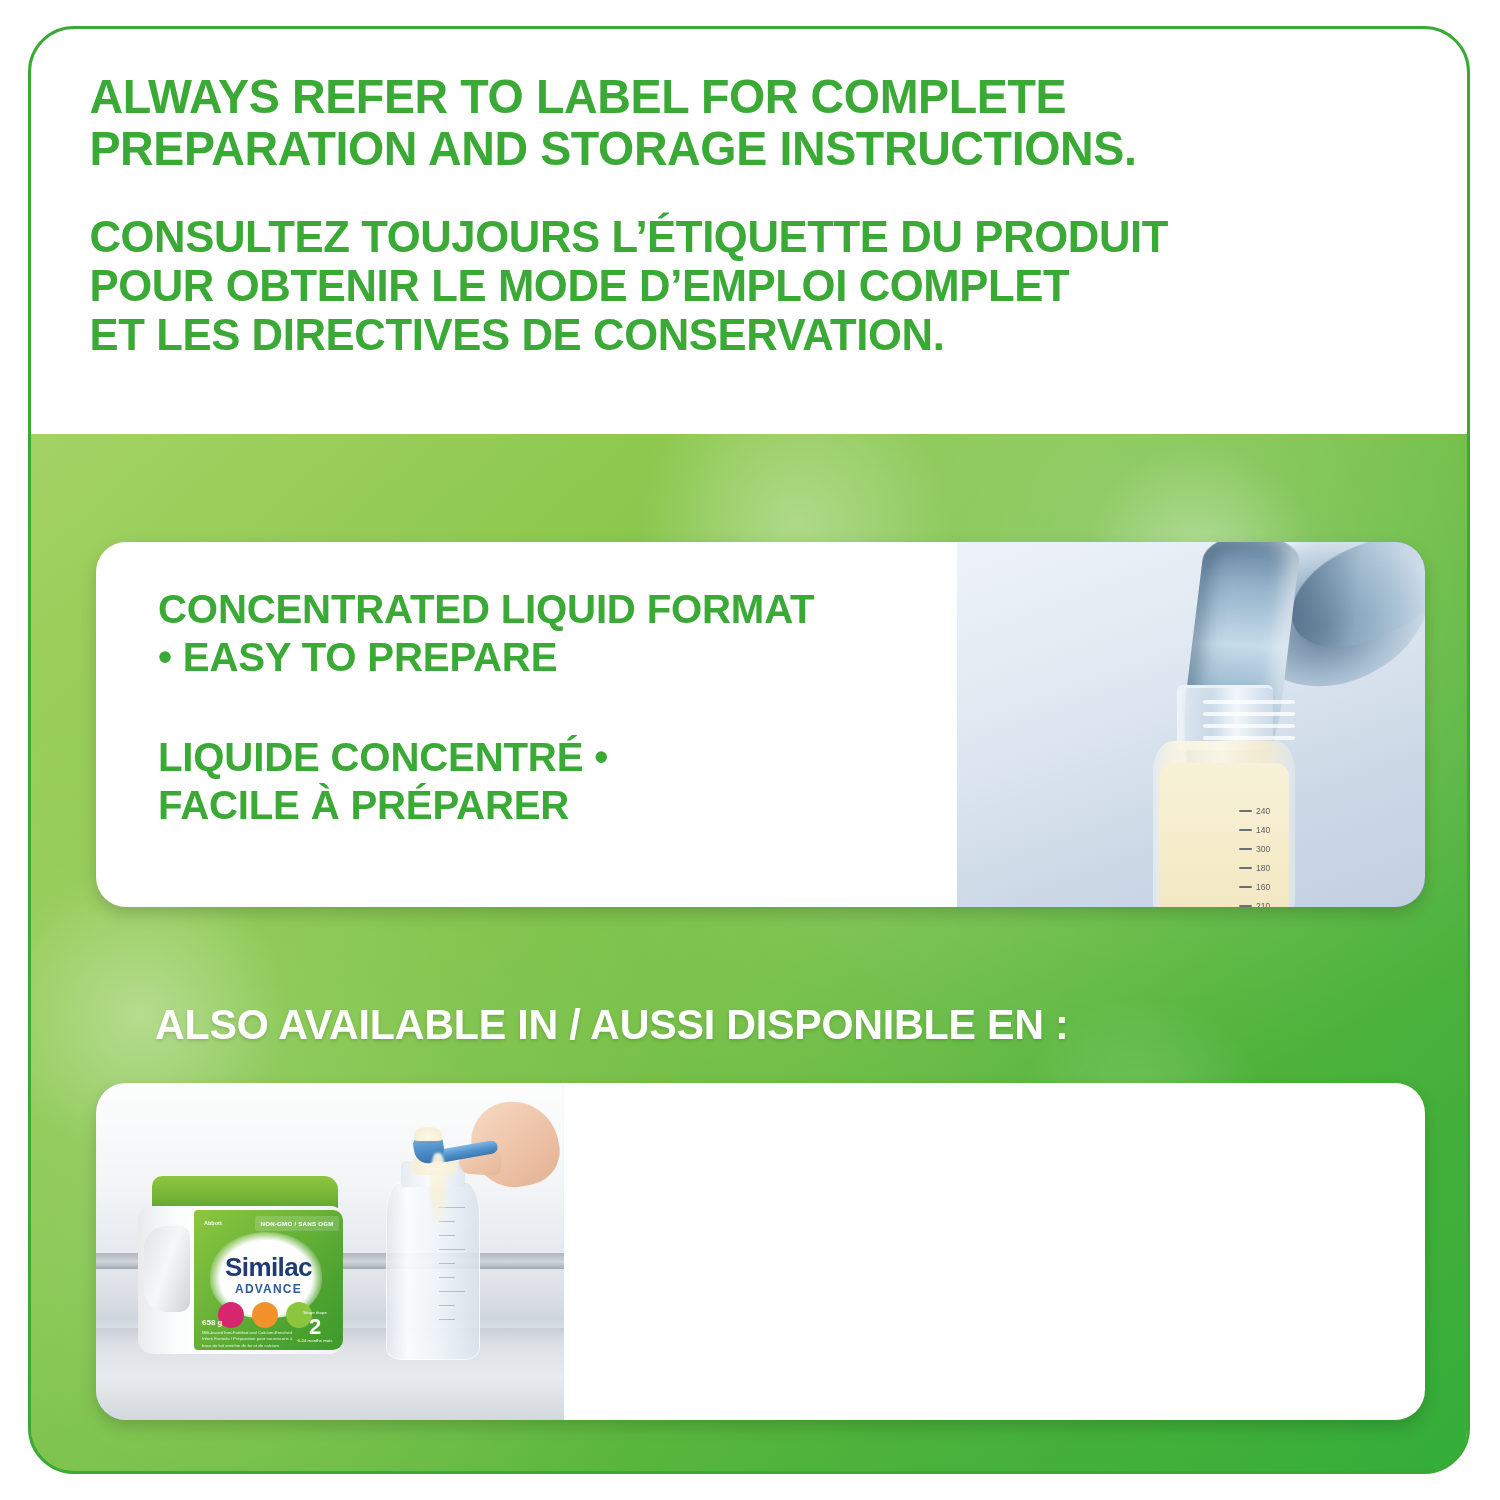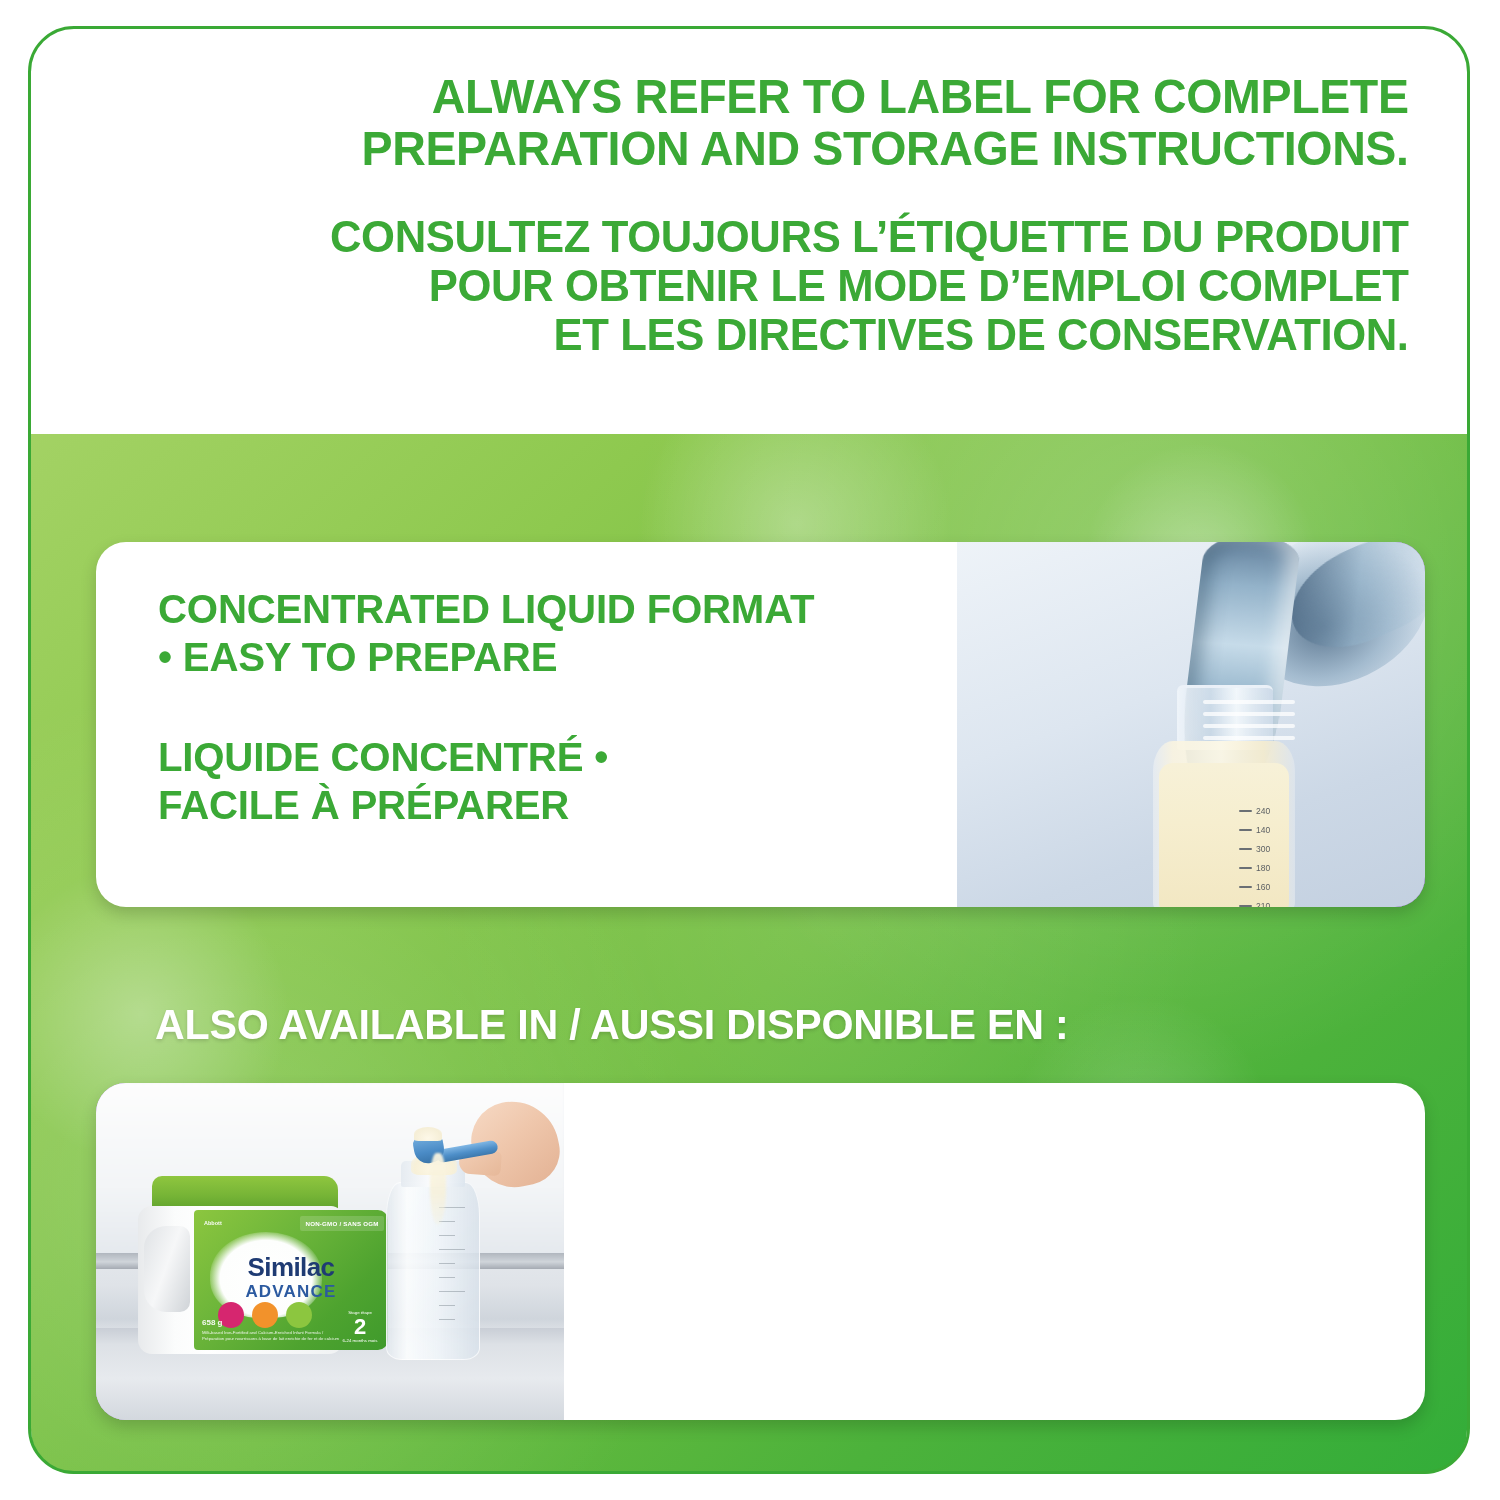--- a/index.html
+++ b/index.html
@@ -39,21 +39,21 @@
     width: 1436px;
     height: 405px;
     background: #ffffff;
     border-radius: 44px 44px 0 0;
     overflow: hidden;
   }
   .header-inner {
     position: absolute;
     left: 0; right: 0;
     top: 42px;
-    text-align: right;
+    text-align: left;
     padding: 0 38px;
   }
   .hdr-line {
     color: #3ba936;
     font-weight: bold;
     letter-spacing: -0.4px;
     line-height: 1.09;
   }
   .hdr-en {
     font-size: 48px;
@@ -314,21 +314,20 @@
     background: linear-gradient(110deg, #dfe2e5, #f6f7f8 48%, #cfd3d7);
     border-radius: 22px 10px 10px 22px;
   }
   .ph2-label {
     position: absolute;
     left: 56px; top: 4px;
     width: 149px; height: 140px;
     background: linear-gradient(135deg, #8cc63f 0%, #6cb53a 38%, #4ea32f 72%, #3f9a2c 100%);
     border-radius: 4px 10px 10px 4px;
     overflow: hidden;
-    padding-left: 45px;
   }
   .ph2-heart {
     position: absolute;
     left: 16px; top: 22px;
     width: 112px; height: 86px;
     background: radial-gradient(ellipse at 50% 54%, #ffffff 0%, #fdfefd 58%, rgba(255,255,255,0.0) 74%);
     border-radius: 50% 50% 44% 44%;
   }
   .ph2-nongmo {
     position: absolute;
@@ -362,21 +361,21 @@
     font-size: 26px;
     letter-spacing: -0.6px;
     line-height: 1;
   }
   .ph2-advance {
     position: absolute;
     left: 0; right: 0; top: 72px;
     text-align: center;
     color: #2c5aa0;
     font-weight: bold;
-    font-size: 17px;
+    font-size: 12px;
     letter-spacing: 1.2px;
   }
   .ph2-dots {
     position: absolute;
     left: 24px; top: 92px;
     display: flex; gap: 8px;
   }
   .ph2-dot {
     width: 26px; height: 26px;
     border-radius: 50%;

